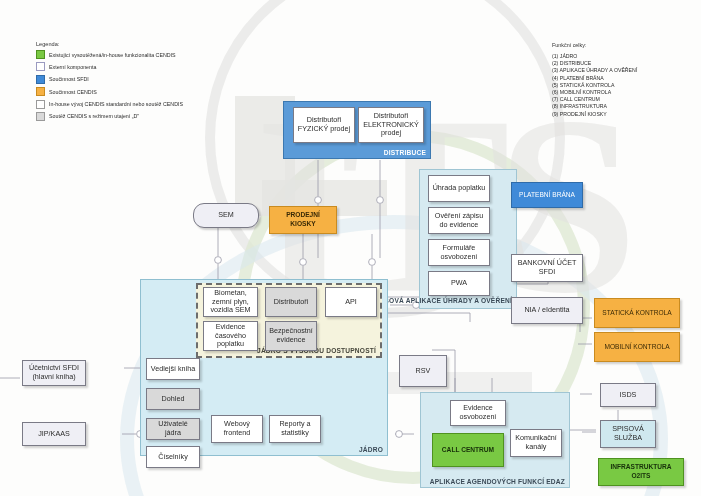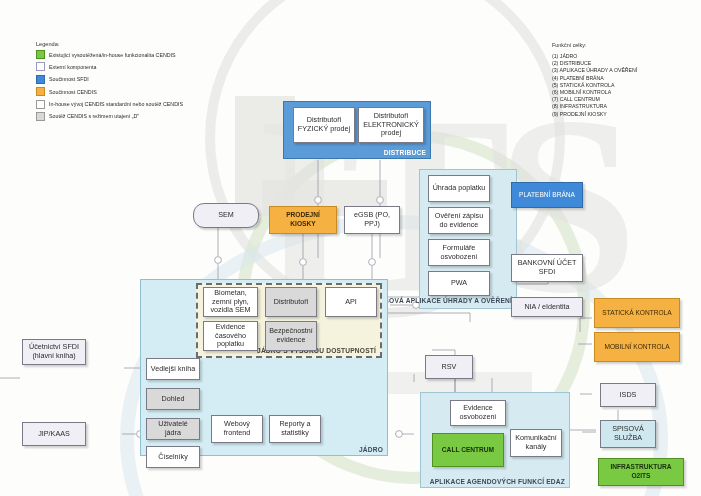--- a/index.html
+++ b/index.html
@@ -216,33 +216,32 @@
   </svg>
 
   <div class="group grp-distribuce" style="left:283px;top:101px;width:148px;height:58px;">
     <span class="grp-label on-blue">DISTRIBUCE</span>
   </div>
   <div class="node white shadowed" style="left:293px;top:107px;width:62px;height:36px;">Distributoři FYZICKÝ prodej</div>
   <div class="node white shadowed" style="left:358px;top:107px;width:66px;height:36px;">Distributoři ELEKTRONICKÝ prodej</div>
 
   <div class="node lav shadowed" style="left:193px;top:203px;width:66px;height:25px;border-radius:11px;">SEM</div>
   <div class="node orange shadowed" style="left:269px;top:206px;width:68px;height:28px;font-weight:700;font-size:6.6px;">PRODEJNÍ KIOSKY</div>
-  <div class="node white shadowed" style="left:344px;top:206px;width:56px;height:28px;">eGSB (PO, PPJ)</div>
 
   <div class="group grp-web" style="left:419px;top:169px;width:98px;height:140px;">
     <span class="grp-label on-light" style="right:4px;bottom:3px;text-align:right;line-height:7.6px;">WEBOVÁ APLIKACE ÚHRADY A OVĚŘENÍ</span>
   </div>
   <div class="node white shadowed" style="left:428px;top:175px;width:62px;height:27px;">Úhrada poplatku</div>
   <div class="node white shadowed" style="left:428px;top:207px;width:62px;height:27px;">Ověření zápisu do evidence</div>
   <div class="node white shadowed" style="left:428px;top:239px;width:62px;height:27px;">Formuláře osvobození</div>
   <div class="node white shadowed" style="left:428px;top:271px;width:62px;height:25px;">PWA</div>
 
   <div class="node blue shadowed" style="left:511px;top:182px;width:72px;height:26px;font-size:6.6px;">PLATEBNÍ BRÁNA</div>
   <div class="node white shadowed" style="left:511px;top:254px;width:72px;height:28px;">BANKOVNÍ ÚČET SFDI</div>
-  <div class="node lav shadowed" style="left:511px;top:297px;width:72px;height:20px;">NIA / eIdentita</div>
+  <div class="node lav shadowed" style="left:511px;top:297px;width:72px;height:27px;">NIA / eIdentita</div>
 
   <div class="node orange shadowed" style="left:594px;top:298px;width:86px;height:30px;font-size:6.6px;">STATICKÁ KONTROLA</div>
   <div class="node orange shadowed" style="left:594px;top:332px;width:86px;height:30px;font-size:6.6px;">MOBILNÍ KONTROLA</div>
   <div class="node lav shadowed" style="left:600px;top:383px;width:56px;height:24px;">ISDS</div>
   <div class="node cyan shadowed" style="left:600px;top:420px;width:56px;height:28px;">SPISOVÁ SLUŽBA</div>
   <div class="node green shadowed" style="left:598px;top:458px;width:86px;height:28px;font-size:6.6px;font-weight:700;">INFRASTRUKTURA O2ITS</div>
 
   <div class="group grp-jadro" style="left:140px;top:279px;width:248px;height:177px;">
     <span class="grp-label on-light">JÁDRO</span>
   </div>
@@ -256,24 +255,24 @@
   <div class="node white shadowed" style="left:203px;top:321px;width:55px;height:30px;">Evidence časového poplatku</div>
   <div class="node gray shadowed" style="left:265px;top:321px;width:52px;height:30px;">Bezpečnostní evidence</div>
 
   <div class="node white shadowed" style="left:146px;top:358px;width:54px;height:22px;">Vedlejší kniha</div>
   <div class="node gray shadowed" style="left:146px;top:388px;width:54px;height:22px;">Dohled</div>
   <div class="node gray shadowed" style="left:146px;top:418px;width:54px;height:22px;">Uživatelé jádra</div>
   <div class="node white shadowed" style="left:146px;top:446px;width:54px;height:22px;">Číselníky</div>
   <div class="node white shadowed" style="left:211px;top:415px;width:52px;height:28px;">Webový frontend</div>
   <div class="node white shadowed" style="left:269px;top:415px;width:52px;height:28px;">Reporty a statistiky</div>
 
-  <div class="node lav shadowed" style="left:22px;top:339px;width:64px;height:26px;">Účetnictví SFDI (hlavní kniha)</div>
+  <div class="node lav shadowed" style="left:22px;top:360px;width:64px;height:26px;">Účetnictví SFDI (hlavní kniha)</div>
   <div class="node lav shadowed" style="left:22px;top:422px;width:64px;height:24px;">JIP/KAAS</div>
 
-  <div class="node lav shadowed" style="left:399px;top:355px;width:48px;height:24px;margin-left:26px;">RSV</div>
+  <div class="node lav shadowed" style="left:399px;top:355px;width:48px;height:32px;">RSV</div>
 
   <div class="group grp-edaz" style="left:420px;top:392px;width:150px;height:96px;">
     <span class="grp-label on-light">APLIKACE AGENDOVÝCH FUNKCÍ EDAZ</span>
   </div>
   <div class="node white shadowed" style="left:450px;top:400px;width:56px;height:26px;">Evidence osvobození</div>
   <div class="node green shadowed" style="left:432px;top:433px;width:72px;height:34px;font-weight:700;font-size:6.6px;">CALL CENTRUM</div>
   <div class="node white shadowed" style="left:510px;top:429px;width:52px;height:28px;">Komunikační kanály</div>
 
 </div>
 

